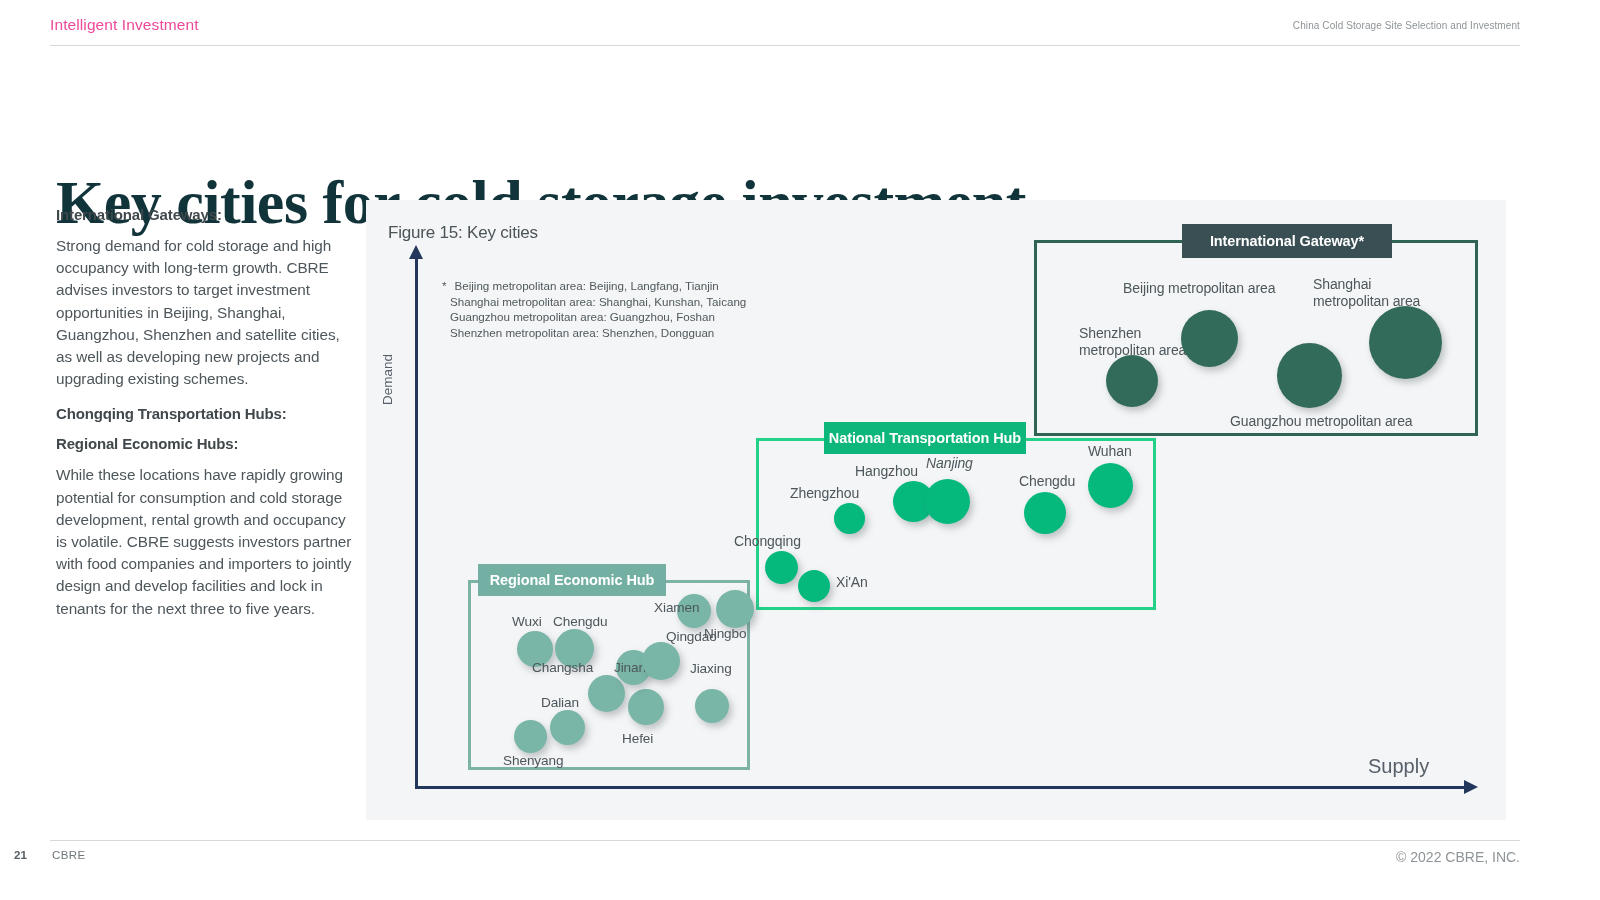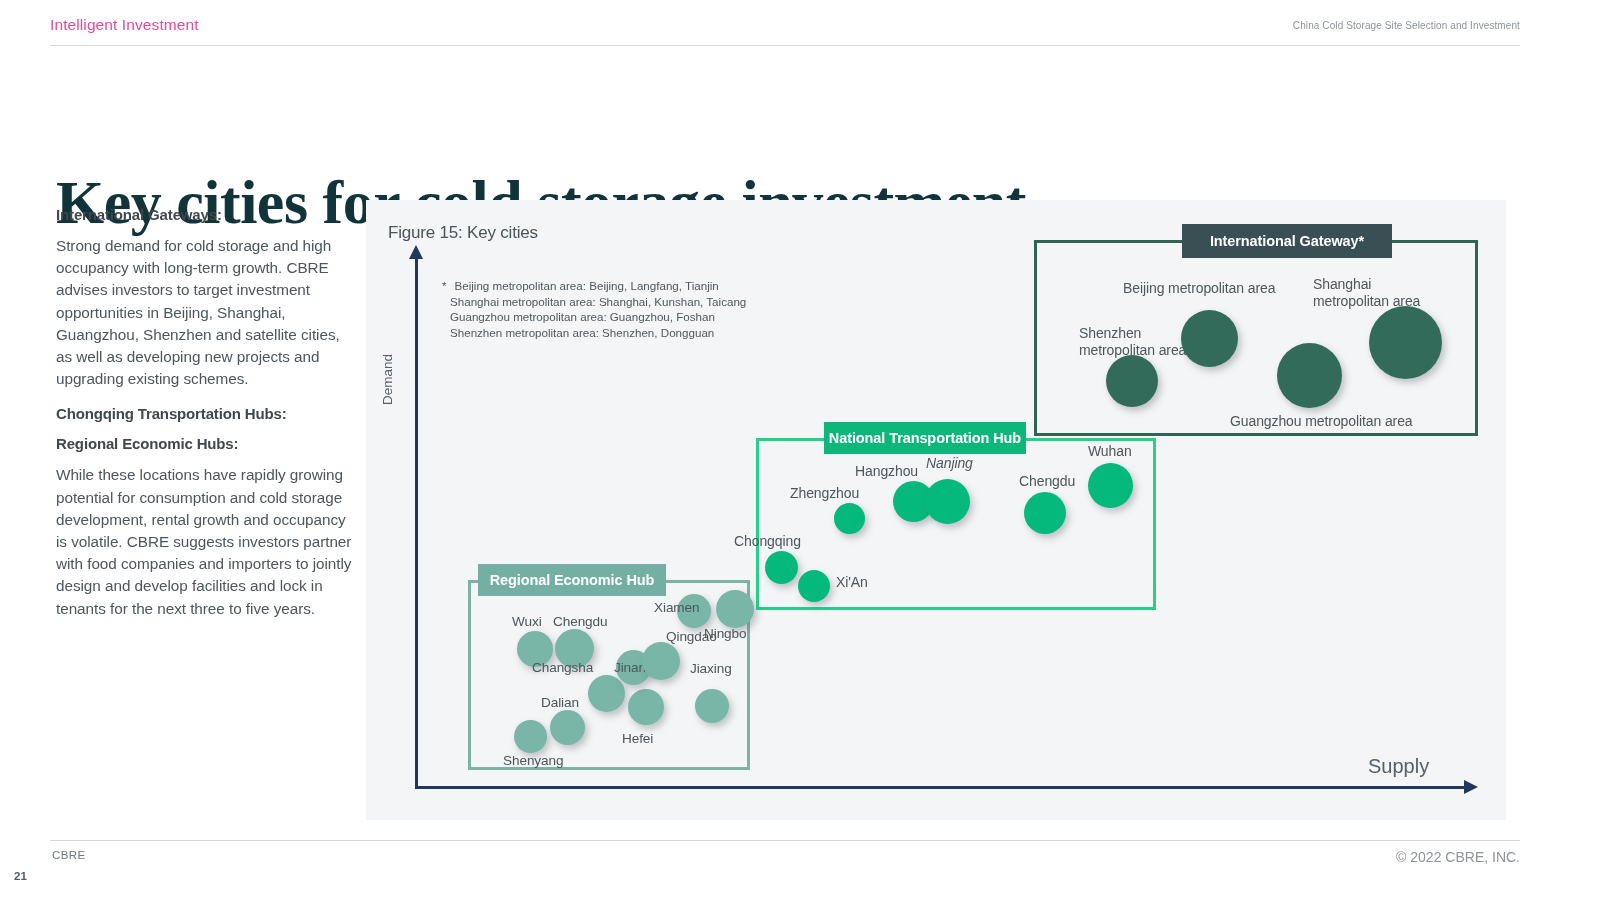--- a/index.html
+++ b/index.html
@@ -249,21 +249,20 @@
     height: 1px;
     background: #d6d9db;
   }
   #footer-page {
     position: absolute;
     left: 14px;
     top: 849px;
     font-size: 11.5px;
     font-weight: bold;
     color: #555e63;
-    margin-top: 21px;
   }
   #footer-brand {
     position: absolute;
     left: 52px;
     top: 849px;
     font-size: 11.5px;
     color: #6e767a;
     letter-spacing: 0.4px;
   }
   #footer-copy {

